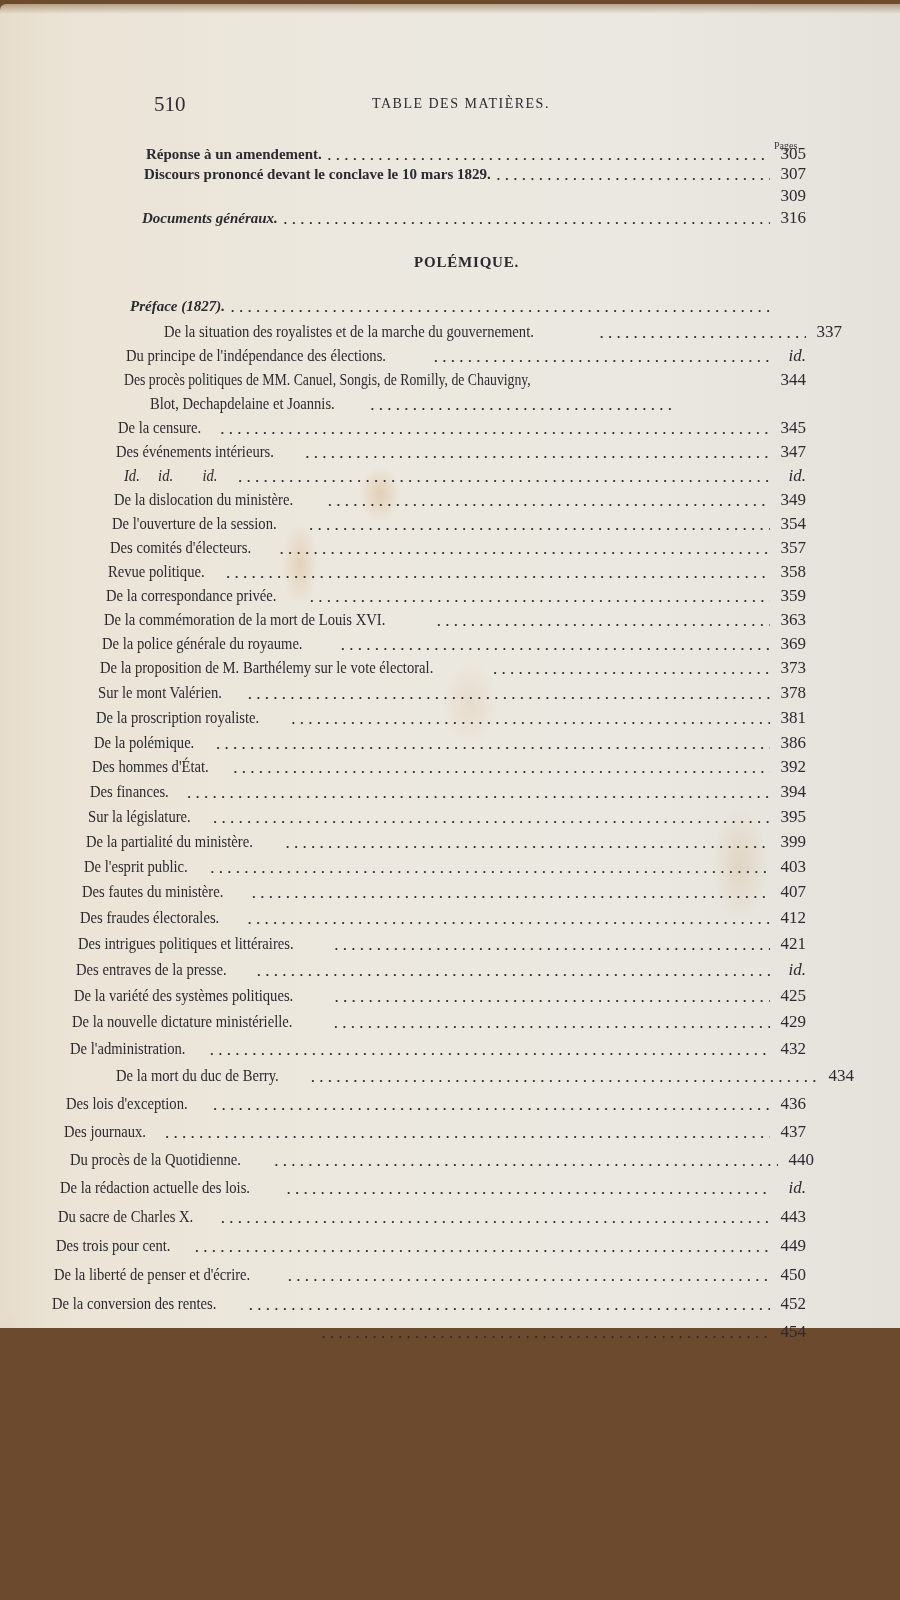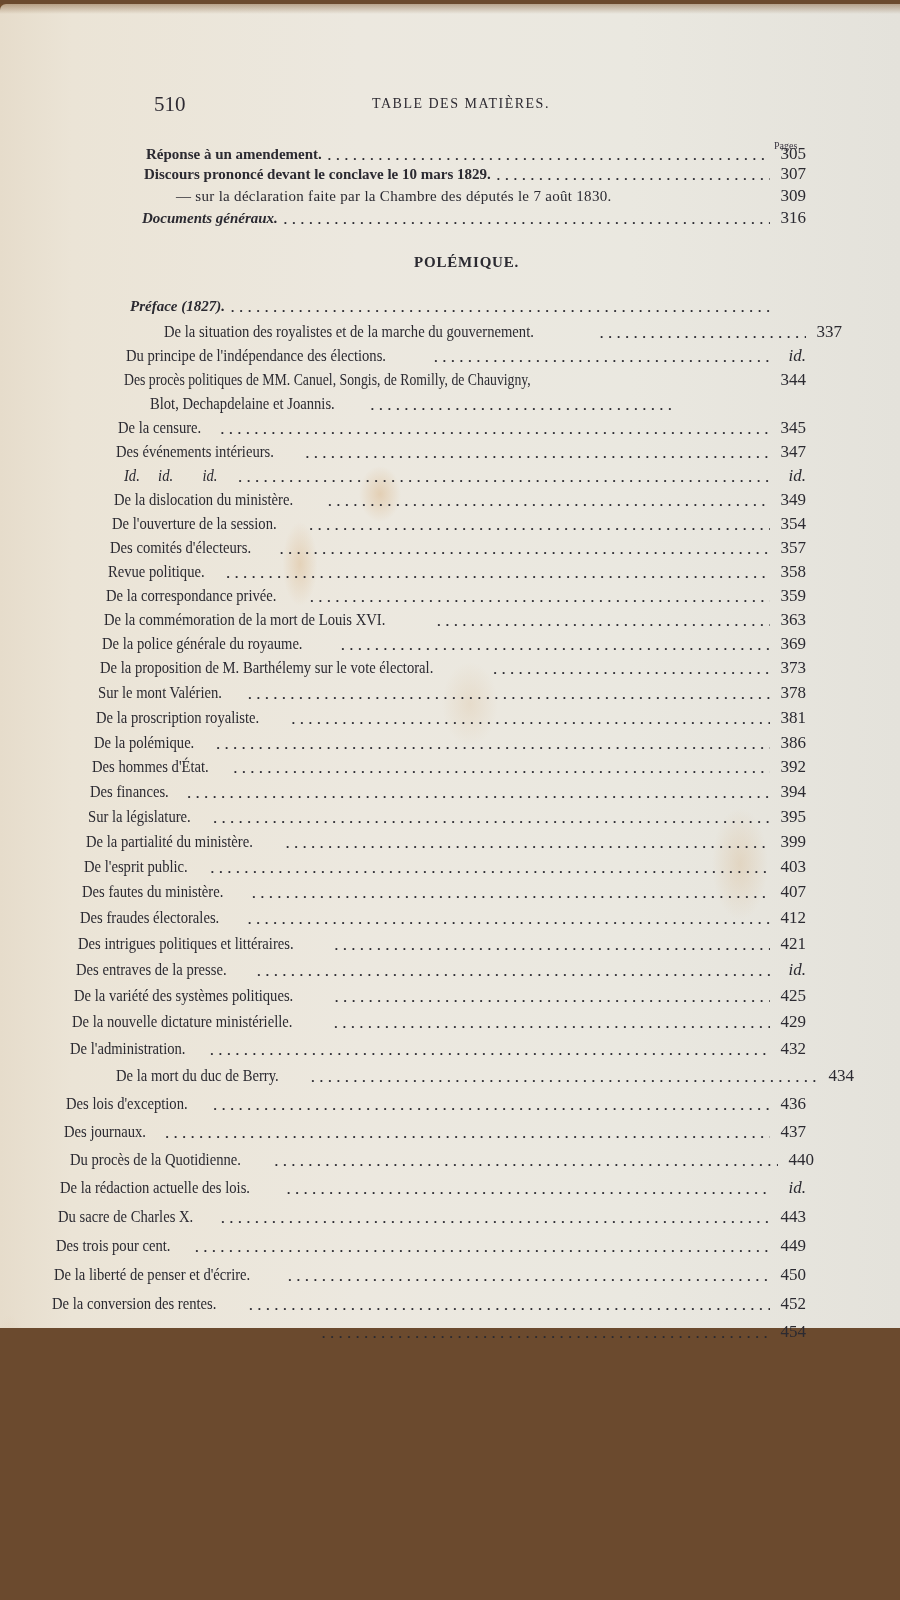--- a/index.html
+++ b/index.html
@@ -81,21 +81,20 @@
       <span class="title">Réponse à un amendement.</span>
       <span class="leader"></span>
       <span class="pg">305</span>
     </div>
     <div class="row bold" style="left:144px; top:160px; width:662px;">
       <span class="title">Discours prononcé devant le conclave le 10 mars 1829.</span>
       <span class="leader"></span>
       <span class="pg">307</span>
     </div>
     <div class="row" style="left:176px; top:182px; width:630px;">
-      <span class="title" style="letter-spacing:0.3px;">— sur la déclaration faite par la Chambre des députés le 7 août 1830.</span>
       <span class="leader" style="visibility:hidden;"></span>
       <span class="pg">309</span>
     </div>
     <div class="row bold" style="left:142px; top:204px; width:664px;">
       <span class="title" style="font-style:italic;">Documents généraux.</span>
       <span class="leader"></span>
       <span class="pg">316</span>
     </div>
 
     <div class="section-heading">POLÉMIQUE.</div>

